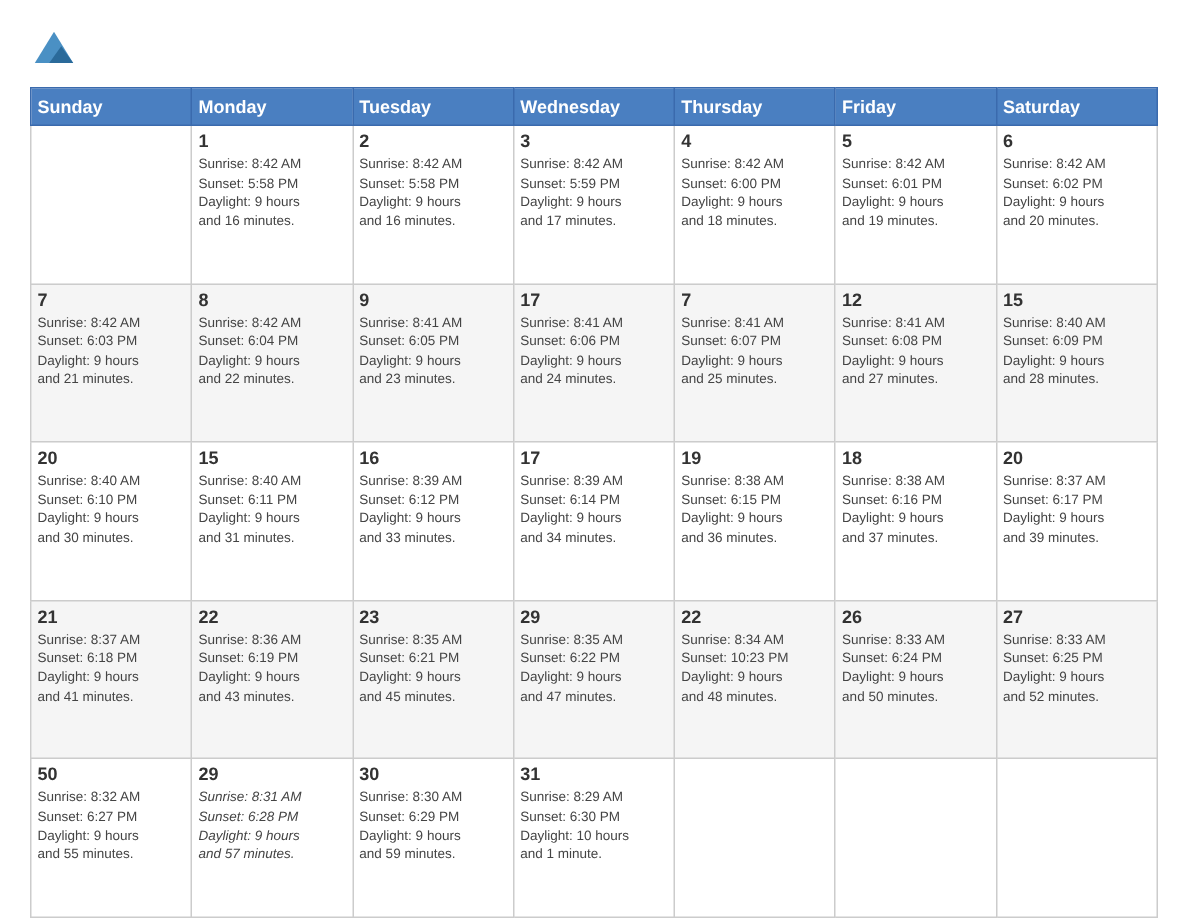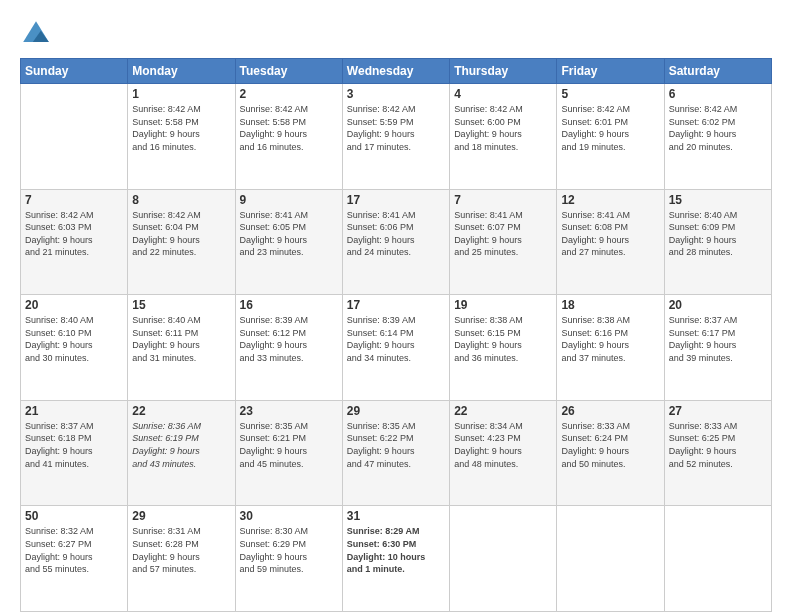--- a/index.html
+++ b/index.html
@@ -278,21 +278,21 @@
         <tr class="row-shaded">
           <td>
             <span class="day-number">21</span>
             <div class="day-info" style="white-space: pre-line;">Sunrise: 8:37 AM
 Sunset: 6:18 PM
 Daylight: 9 hours
 and 41 minutes.</div>
           </td>
           <td>
             <span class="day-number">22</span>
-            <div class="day-info" style="white-space: pre-line; font-style: italic;">Sunrise: 8:36 AM
+            <div class="day-info" style="white-space: pre-line;">Sunrise: 8:36 AM
 Sunset: 6:19 PM
 Daylight: 9 hours
 and 43 minutes.</div>
           </td>
           <td>
             <span class="day-number">23</span>
             <div class="day-info" style="white-space: pre-line;">Sunrise: 8:35 AM
 Sunset: 6:21 PM
 Daylight: 9 hours
 and 45 minutes.</div>
@@ -300,21 +300,21 @@
           <td>
             <span class="day-number">29</span>
             <div class="day-info" style="white-space: pre-line;">Sunrise: 8:35 AM
 Sunset: 6:22 PM
 Daylight: 9 hours
 and 47 minutes.</div>
           </td>
           <td>
             <span class="day-number">22</span>
             <div class="day-info" style="white-space: pre-line;">Sunrise: 8:34 AM
-Sunset: 4:23 PM
+Sunset: 10:23 PM
 Daylight: 9 hours
 and 48 minutes.</div>
           </td>
           <td>
             <span class="day-number">26</span>
             <div class="day-info" style="white-space: pre-line;">Sunrise: 8:33 AM
 Sunset: 6:24 PM
 Daylight: 9 hours
 and 50 minutes.</div>
           </td>
@@ -329,35 +329,35 @@
         <tr class="row-white">
           <td>
             <span class="day-number">50</span>
             <div class="day-info" style="white-space: pre-line;">Sunrise: 8:32 AM
 Sunset: 6:27 PM
 Daylight: 9 hours
 and 55 minutes.</div>
           </td>
           <td>
             <span class="day-number">29</span>
-            <div class="day-info" style="white-space: pre-line;">Sunrise: 8:31 AM
+            <div class="day-info" style="white-space: pre-line; font-style: italic;">Sunrise: 8:31 AM
 Sunset: 6:28 PM
 Daylight: 9 hours
 and 57 minutes.</div>
           </td>
           <td>
             <span class="day-number">30</span>
             <div class="day-info" style="white-space: pre-line;">Sunrise: 8:30 AM
 Sunset: 6:29 PM
 Daylight: 9 hours
 and 59 minutes.</div>
           </td>
           <td>
             <span class="day-number">31</span>
-            <div class="day-info" style="white-space: pre-line; font-weight: bold;">Sunrise: 8:29 AM
+            <div class="day-info" style="white-space: pre-line;">Sunrise: 8:29 AM
 Sunset: 6:30 PM
 Daylight: 10 hours
 and 1 minute.</div>
           </td>
           <td></td>
           <td></td>
           <td></td>
         </tr>
       </tbody>
   </table>

